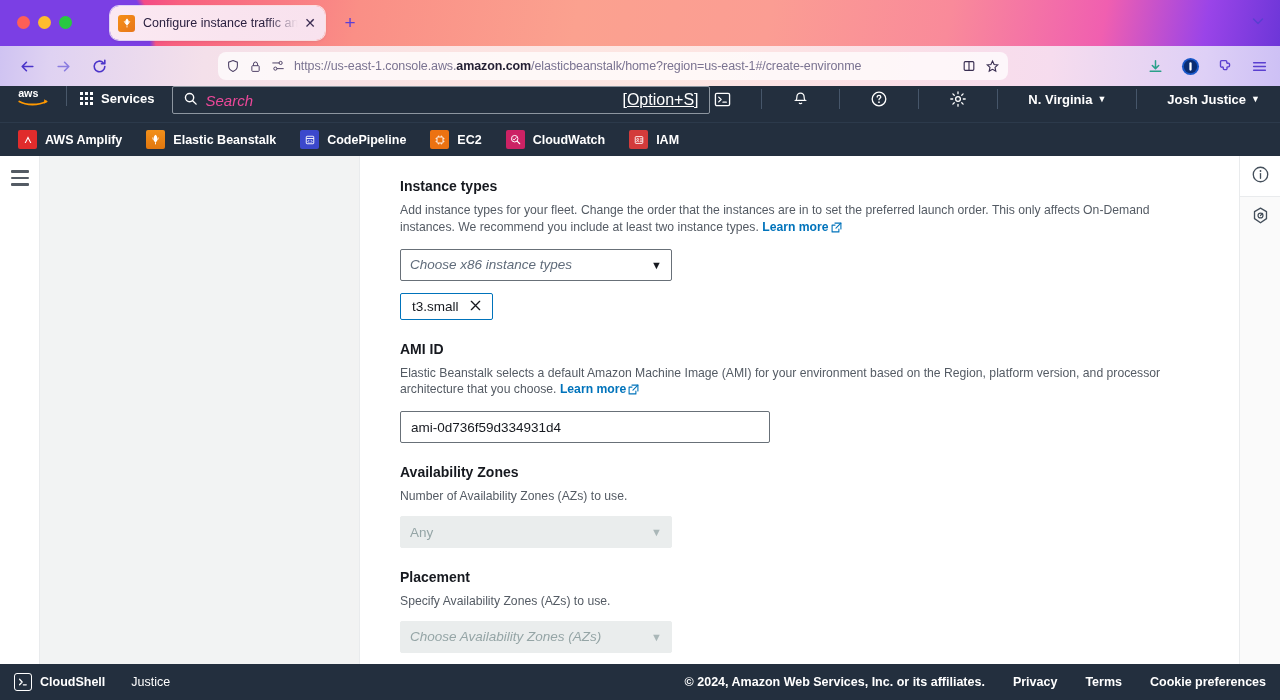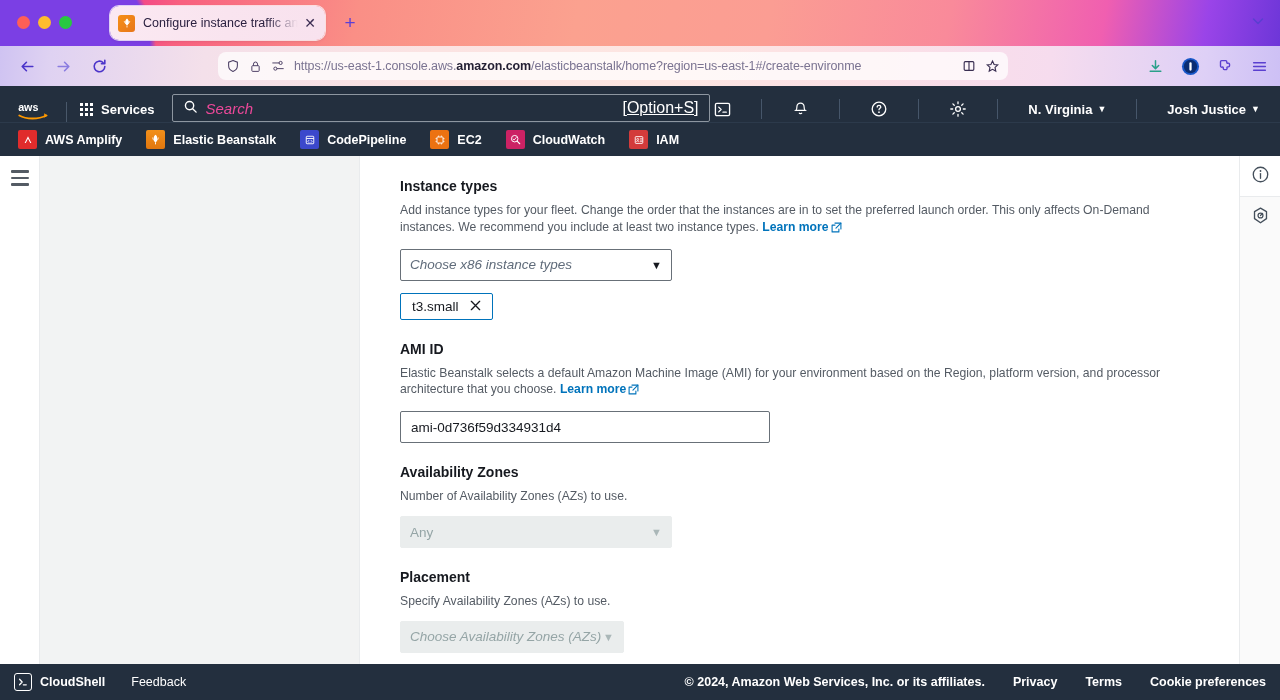--- a/index.html
+++ b/index.html
@@ -82,21 +82,21 @@
     flex: 1; font-size: 12.5px; color: #7a7391; white-space: nowrap;
     overflow: hidden; letter-spacing: -.1px;
   }
   .url-text b { color: #231f33; font-weight: 700; }
   .url-text .scheme { color: #7a7391; }
   .tb-right { position: absolute; right: 12px; display: flex; align-items: center; gap: 17px; }
   .tb-ico { color: #4b34c9; display: flex; align-items: center; }
 
   
   .aws-nav {
-    height: 36px; background: #232f3e; display: flex; align-items: flex-end;
+    height: 36px; background: #232f3e; display: flex; align-items: flex-start;
     color: #fff; position: relative;
   }
   .aws-logo {
     width: 56px; display: flex; align-items: center; justify-content: center;
     flex-direction: column; margin-left: 6px;
   }
   .aws-logo svg { display: block; }
   .nav-sep { width: 1px; height: 20px; background: #49586a; margin: 0 4px; }
   .services-btn {
     display: flex; align-items: center; gap: 8px; padding: 5px 9px;
@@ -542,21 +542,21 @@
           <span class="val">Any</span>
           <span class="caret">▼</span>
         </div>
       </div>
 
       <div class="gap-lg"></div>
 
       <div>
         <div class="f-label">Placement</div>
         <div class="f-desc">Specify Availability Zones (AZs) to use.</div>
-        <div class="sel disabled" style="width:224px;">
+        <div class="sel disabled" style="width:272px;">
           <span class="val">Choose Availability Zones (AZs)</span>
           <span class="caret">▼</span>
         </div>
       </div>
 
       <div class="gap-lg"></div>
 
       <div>
         <div class="f-label">Scaling cooldown</div>
         <div class="row">
@@ -594,21 +594,21 @@
     <div class="f-left">
       <div class="cs">
         <span class="cs-ico">
           <svg width="12" height="12" viewBox="0 0 14 14" fill="none">
               <path d="M3 3.8l3 3.2-3 3.2" stroke="#fff" stroke-width="1.5" stroke-linecap="round" stroke-linejoin="round"></path>
               <path d="M7.4 10.3h3.4" stroke="#fff" stroke-width="1.5" stroke-linecap="round"></path>
             </svg>
         </span>
         <span>CloudShell</span>
       </div>
-      <div>Feedback</div>
+      <div>Justice</div>
     </div>
     <div class="f-right">
       <span class="f-copy">© 2024, Amazon Web Services, Inc. or its affiliates.</span>
       <span>Privacy</span>
       <span>Terms</span>
       <span>Cookie preferences</span>
     </div>
   </div>
 
 </div>

